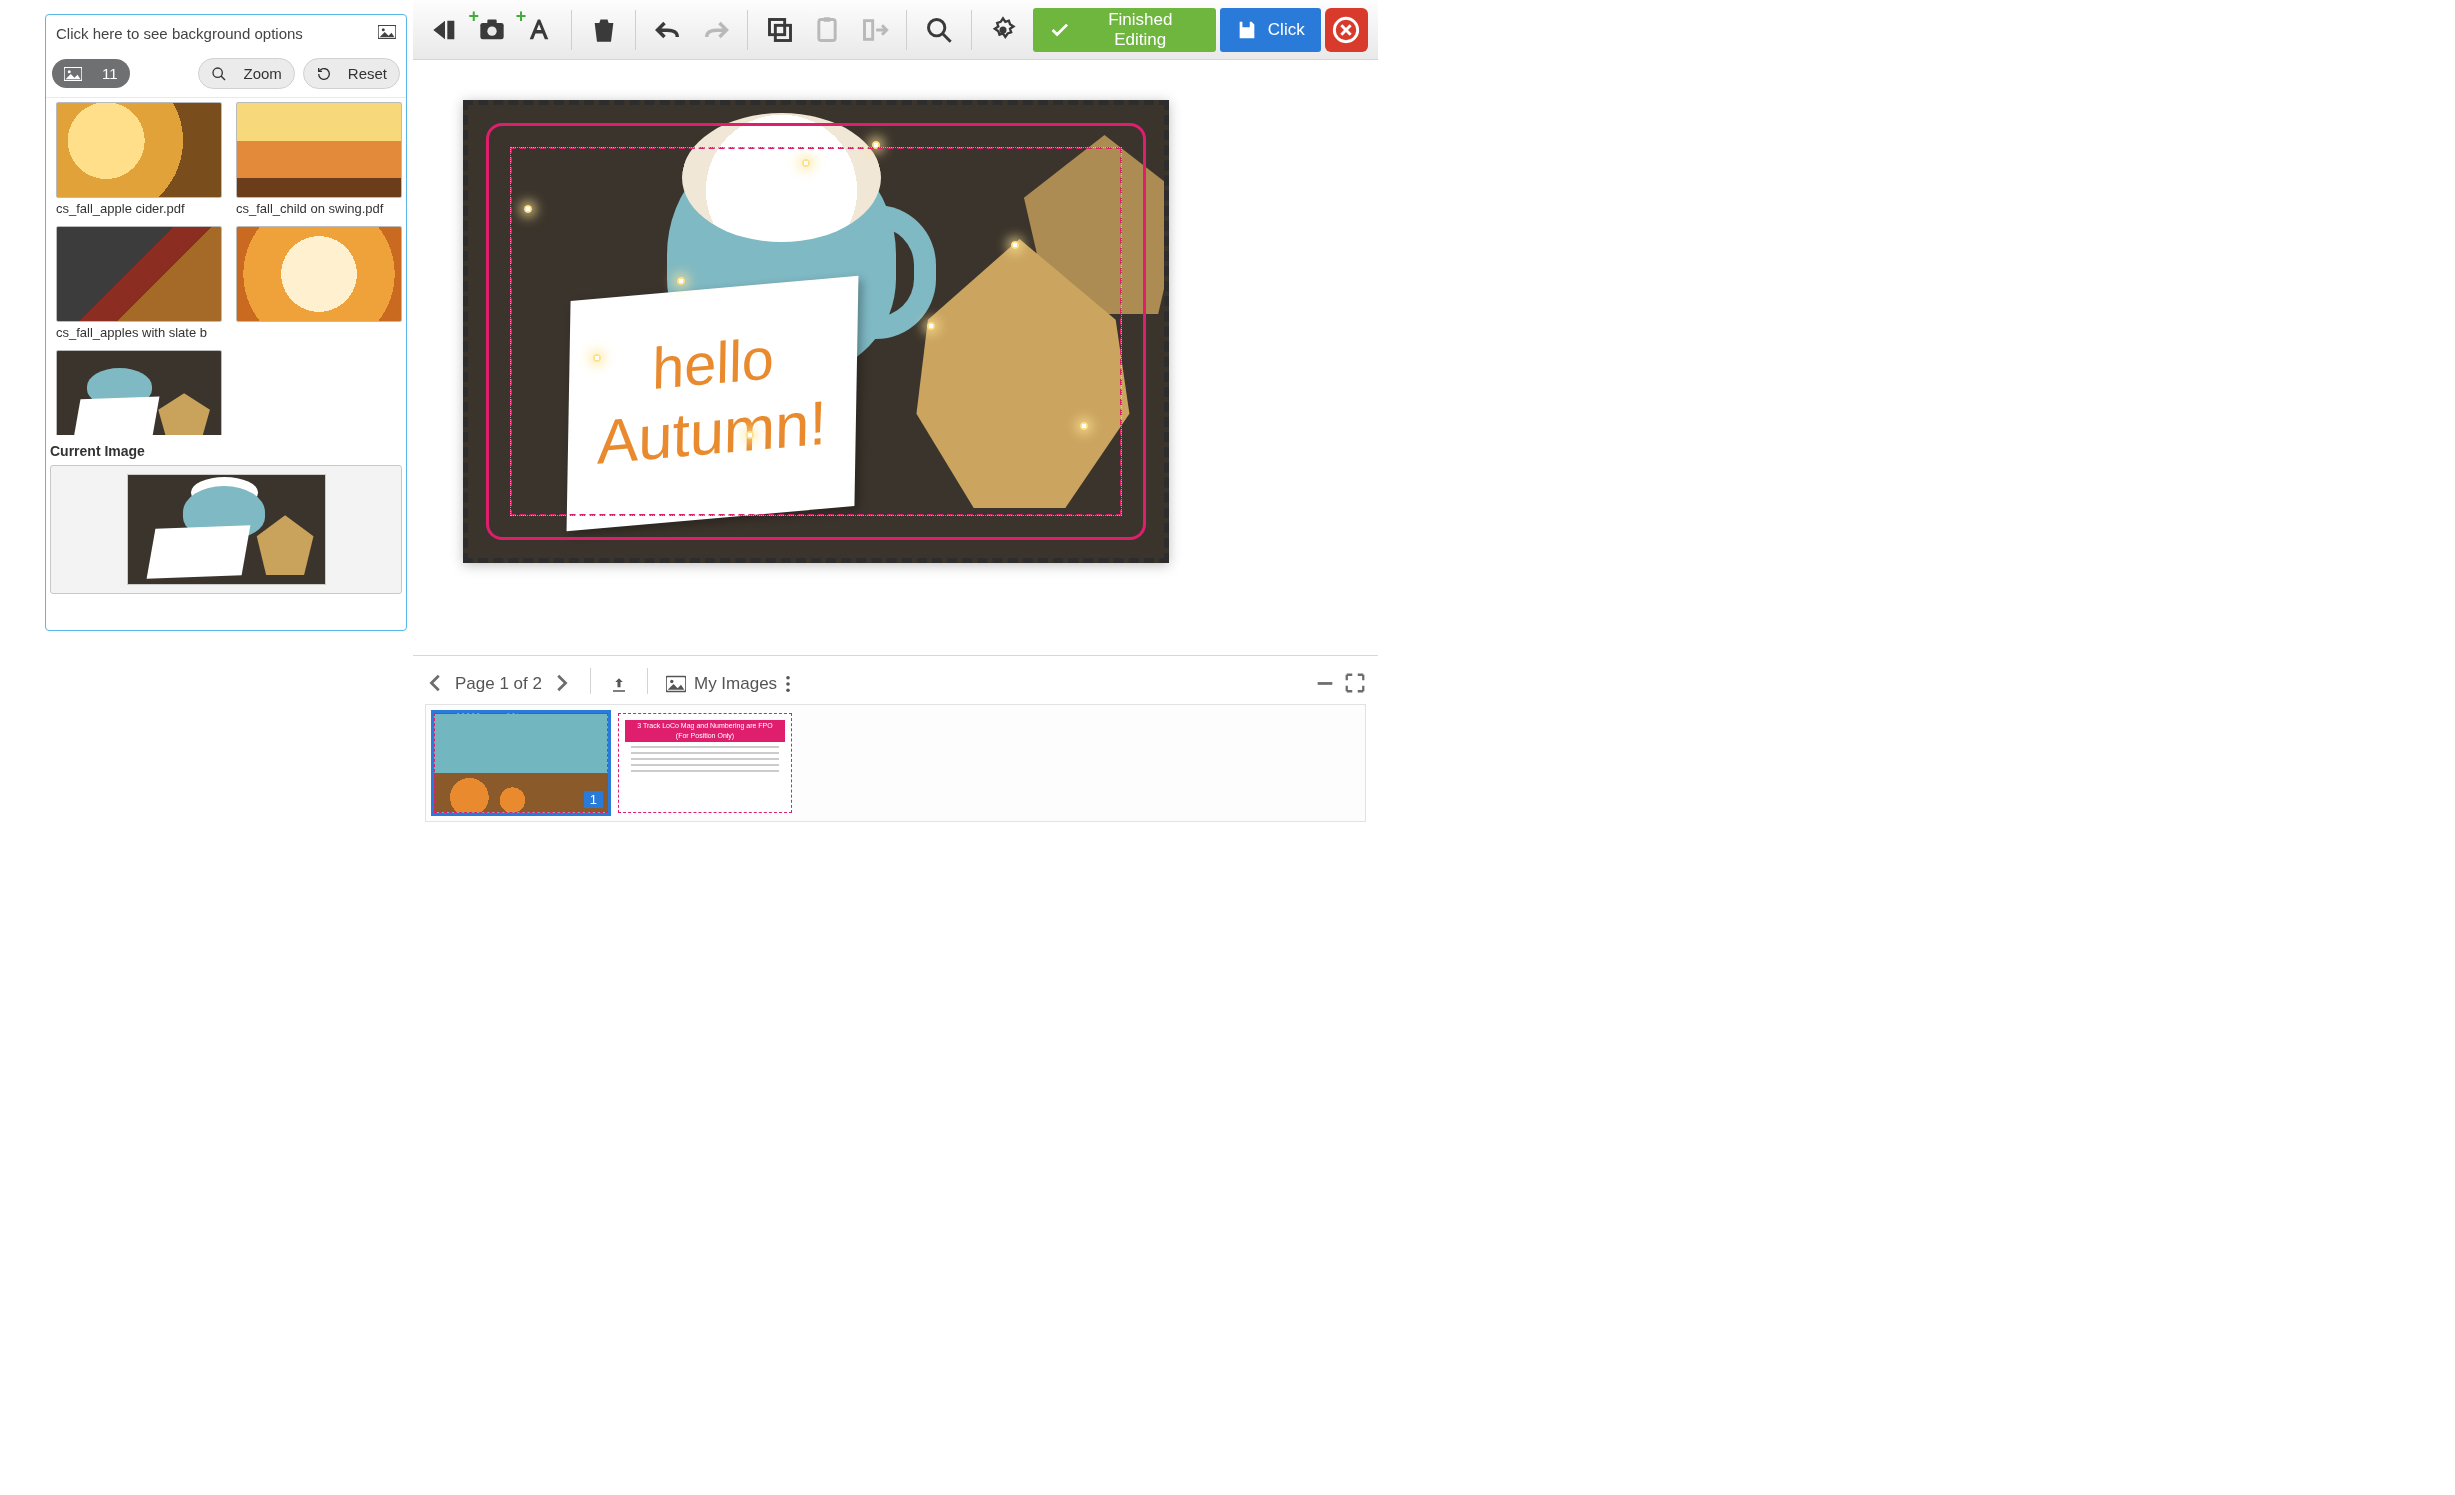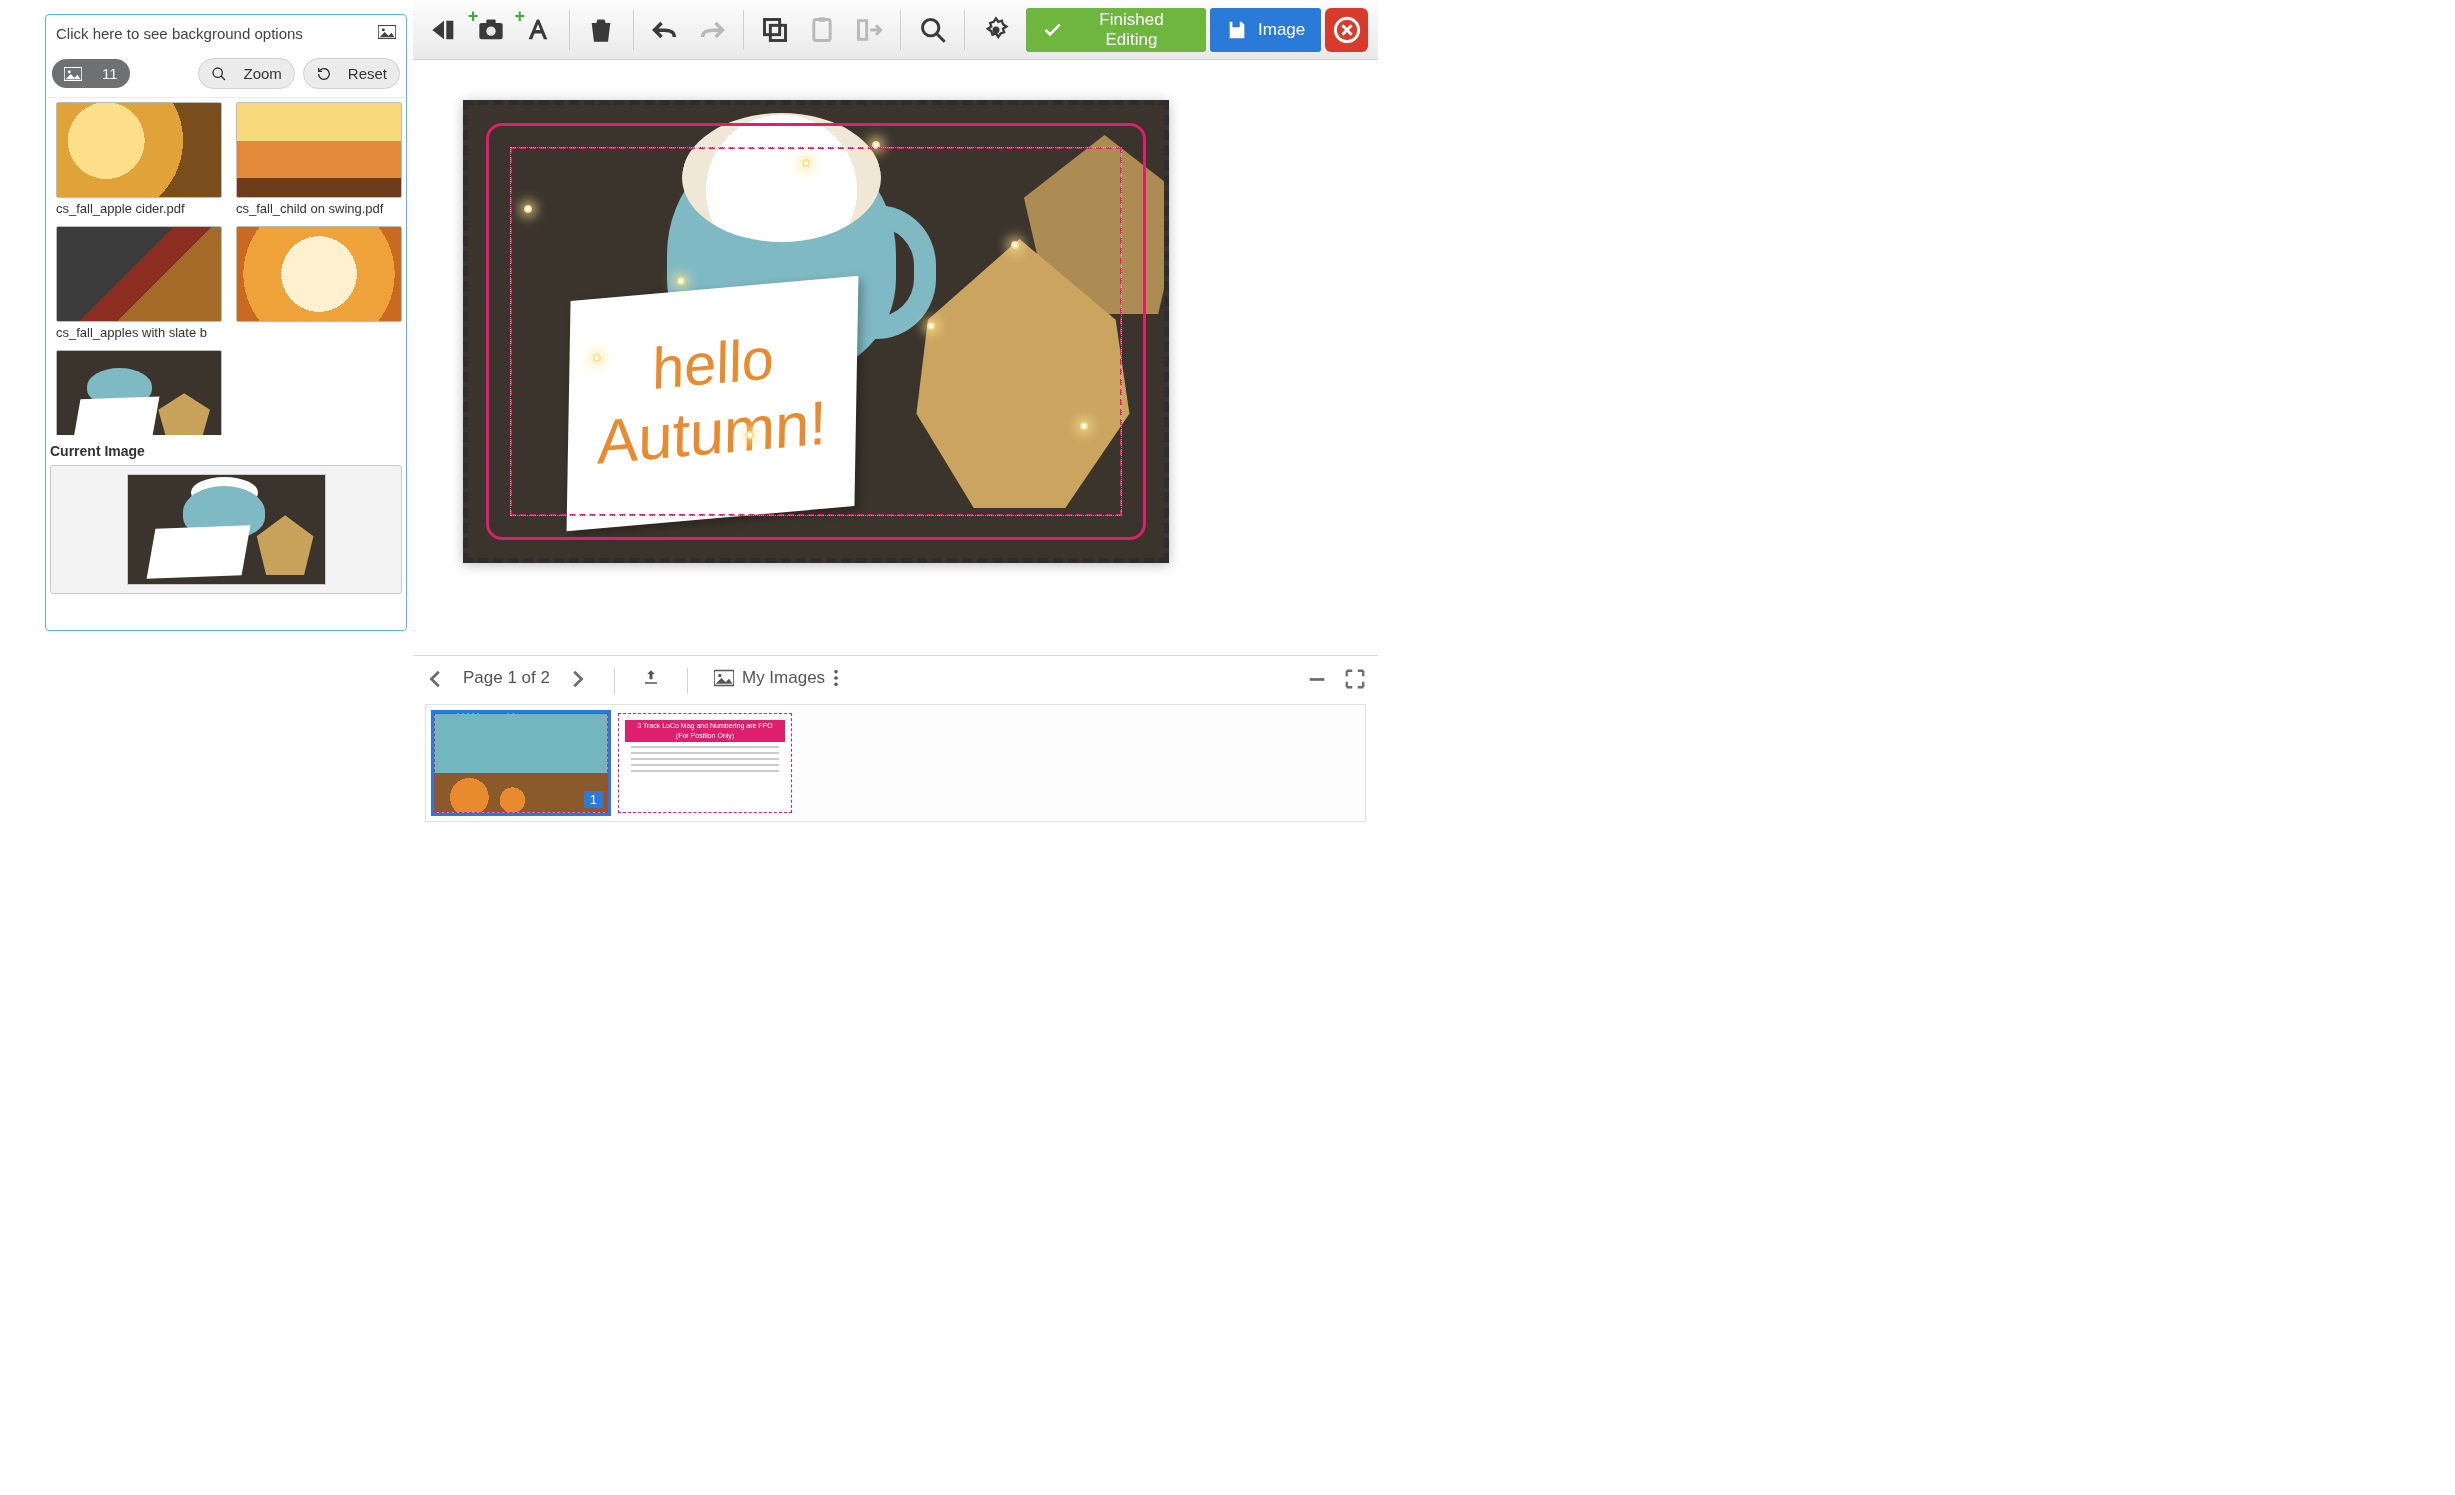--- a/index.html
+++ b/index.html
@@ -71,21 +71,21 @@
   .big-cream { position:absolute; left:214px; top:8px; width:199px; height:129px; background:radial-gradient(circle at 50% 60%, #fff 0 60%, #f1e7d6 60% 80%, transparent 80%); border-radius:50%;}
   .big-card { position:absolute; left:100px; bottom:40px; width:289px; height:229px; background:#fff; transform: rotate(-5deg) skew(-6deg, 0); box-shadow:4px 4px 10px rgba(0,0,0,.3);}
   .big-card svg { position:absolute; inset:0;}
   .big-leaf1 { position:absolute; right:30px; bottom:50px; width:229px; height:269px; background:#cba560; clip-path: polygon(50% 0,92% 30%,98% 65%,70% 100%,30% 100%,5% 65%,10% 30%);}
   .big-leaf2 { position:absolute; right:-30px; top:30px; width:179px; height:179px; background:#c9a25c; clip-path: polygon(50% 0,95% 35%,80% 100%,20% 100%,5% 35%); opacity:.8;}
   .lights { position:absolute; inset:0; pointer-events:none;}
   .lights span{ position:absolute; width:8px; height:8px; background:radial-gradient(circle,#fff 0 40%,#ffe08a 40% 100%); border-radius:50%; box-shadow:0 0 12px 4px rgba(255,230,150,.8);}
 
   
   .footer { border-top:1px solid #d7d7d7; background:#fff; padding:8px 12px 14px;}
-  .footer-bar { display:flex; align-items:flex-start; gap:16px; padding:4px 0 10px;}
+  .footer-bar { display:flex; align-items:flex-end; gap:8px; padding:4px 0 10px;}
   .chev { width:22px; height:22px; cursor:pointer;}
   .chev svg{width:100%;height:100%;fill:#6d6d6d;}
   .page-lbl{ font-size:17px; color:#555;}
   .vline{ width:1px; height:26px; background:#d3d3d3; margin:0 10px;}
   .fbtn{ display:flex; align-items:center; gap:8px; color:#555; font-size:17px; cursor:pointer;}
   .fbtn svg{width:20px;height:18px;fill:#555;}
   .footer-spacer{flex:1;}
   .pages-strip { display:flex; gap:10px; padding:8px; border:1px solid #e2e2e2; background:#fdfdfd; overflow-x:auto;}
   .pages-strip::-webkit-scrollbar{height:10px;}
   .pages-strip::-webkit-scrollbar-thumb{background:#c9c9c9;border-radius:5px;}
@@ -254,21 +254,21 @@
       <button class="btn green">
         <svg viewBox="0 0 24 24">
             <path d="M4 12l5 5L20 6" fill="none" stroke="#fff" stroke-width="3"></path>
           </svg>
         <span>Finished Editing</span>
       </button>
       <button class="btn blue">
         <svg viewBox="0 0 24 24">
             <path d="M4 3h13l3 3v15H4zM7 3v6h8V3M7 14h10v7H7z"></path>
           </svg>
-        <span>Image</span>
+        <span>Click</span>
       </button>
       <button class="btn red-circle">
         <svg viewBox="0 0 24 24">
             <circle cx="12" cy="12" r="10" fill="none" stroke="#fff" stroke-width="2.5"></circle>
             <path d="M8 8l8 8M16 8l-8 8" stroke="#fff" stroke-width="2.5"></path>
           </svg>
       </button>
     </div>
 
     <div class="canvas-area">

